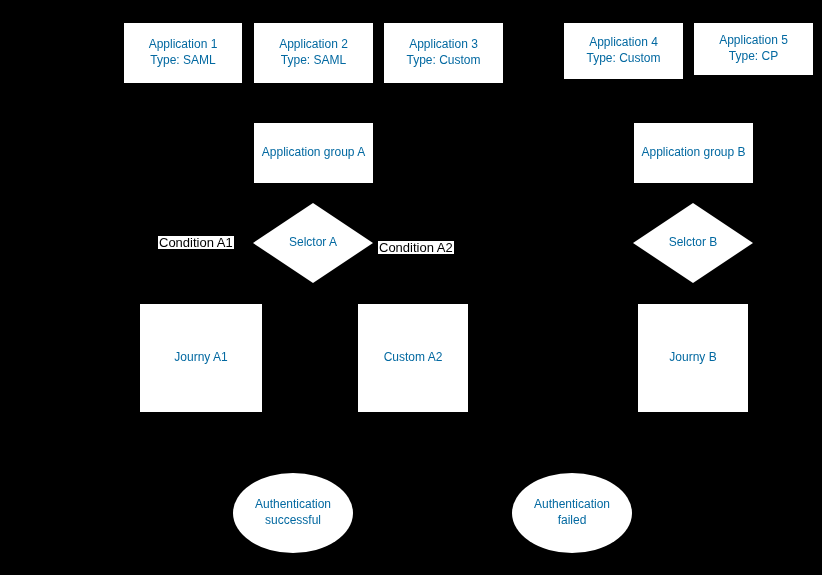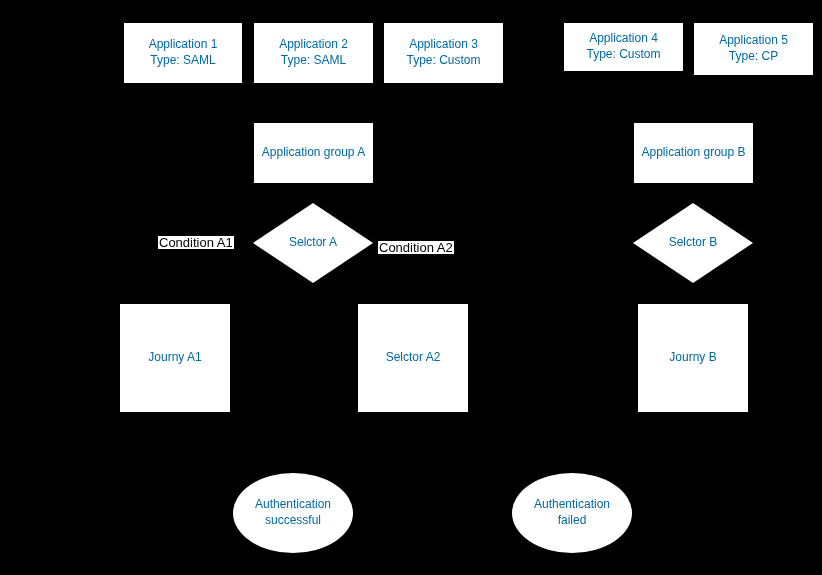--- a/index.html
+++ b/index.html
@@ -38,29 +38,29 @@
     color: #000000;
     font-size: 13px;
     line-height: 13px;
     padding: 0 1px;
     white-space: nowrap;
   }
   
   #app1   { left:124px; top:23px;  width:118px; height:60px; }
   #app2   { left:254px; top:23px;  width:119px; height:60px; }
   #app3   { left:384px; top:23px;  width:119px; height:60px; }
-  #app4   { left:564px; top:23px;  width:119px; height:48px; }
+  #app4   { left:564px; top:23px;  width:119px; height:56px; }
   #app5   { left:694px; top:23px;  width:119px; height:52px; }
   #groupA { left:254px; top:123px; width:119px; height:60px; }
   #groupB { left:634px; top:123px; width:119px; height:60px; }
   #selA   { left:253px; top:203px; width:120px; height:80px; }
   #selB   { left:633px; top:203px; width:120px; height:80px; }
   #condA1 { left:158px; top:236px; }
   #condA2 { left:378px; top:241px; }
-  #jrnA1  { left:120px; top:304px; width:110px; height:108px; }
+  #jrnA1  { left:140px; top:304px; width:122px; height:108px; }
   #jrnA2  { left:358px; top:304px; width:110px; height:108px; }
   #jrnB   { left:638px; top:304px; width:110px; height:108px; }
   #outOk  { left:233px; top:473px; width:120px; height:80px; }
   #outFail{ left:512px; top:473px; width:120px; height:80px; }
 </style>
 </head>
 <body>
 
 <div id="app1" class="node rect">
   <span>Application 1</span>
@@ -97,21 +97,21 @@
   <span>Selctor B</span>
 </div>
 
 <div id="condA1" class="cond-label">Condition A1</div>
 <div id="condA2" class="cond-label">Condition A2</div>
 
 <div id="jrnA1" class="node rect">
   <span>Journy A1</span>
 </div>
 <div id="jrnA2" class="node rect">
-  <span>Selctor A2</span>
+  <span>Custom A2</span>
 </div>
 <div id="jrnB" class="node rect">
   <span>Journy B</span>
 </div>
 
 <div id="outOk" class="node ellipse">
   <span>Authentication successful</span>
 </div>
 <div id="outFail" class="node ellipse">
   <span>Authentication failed</span>

